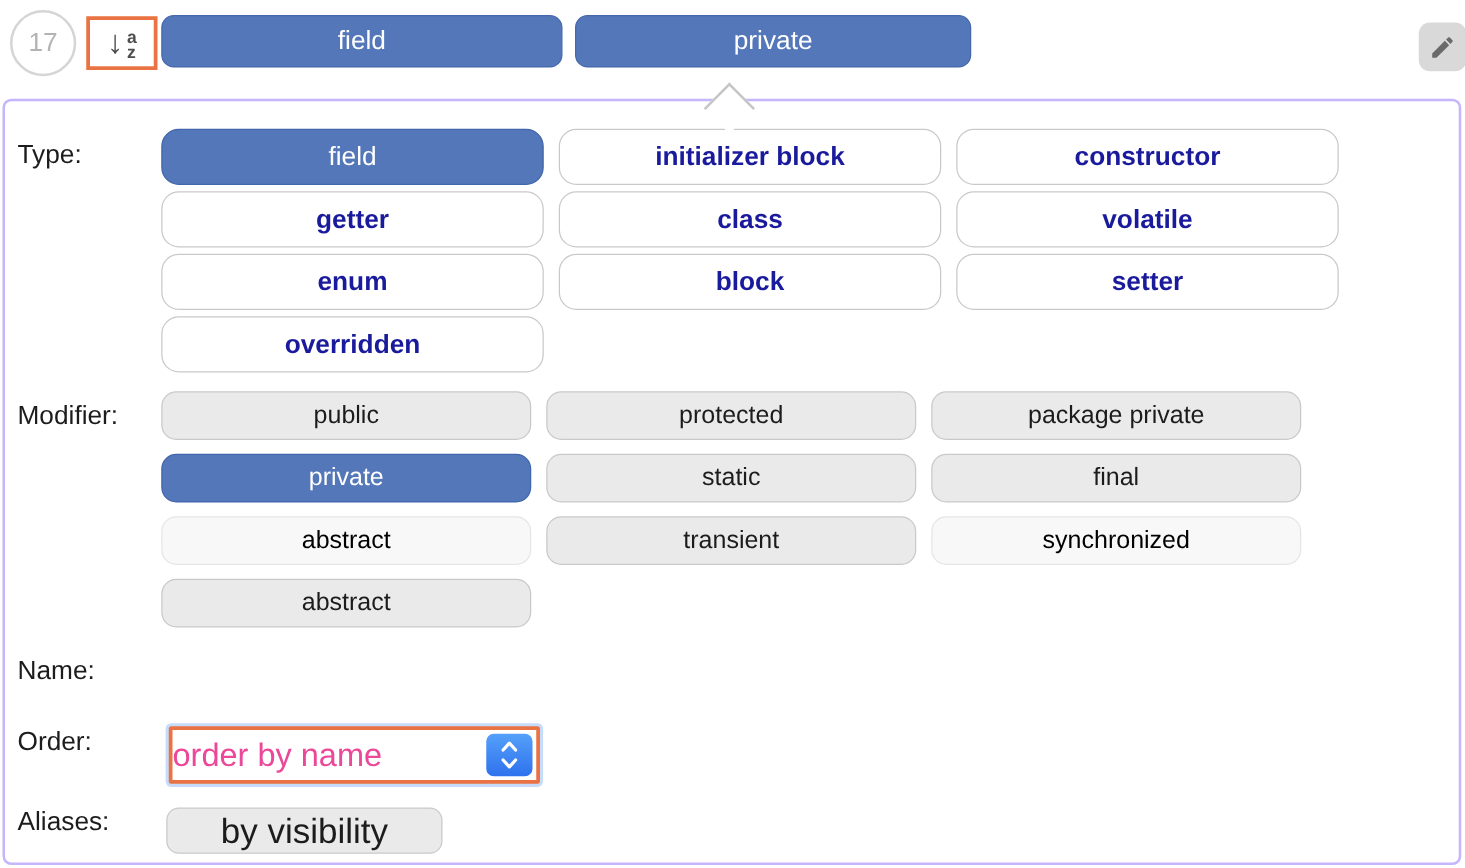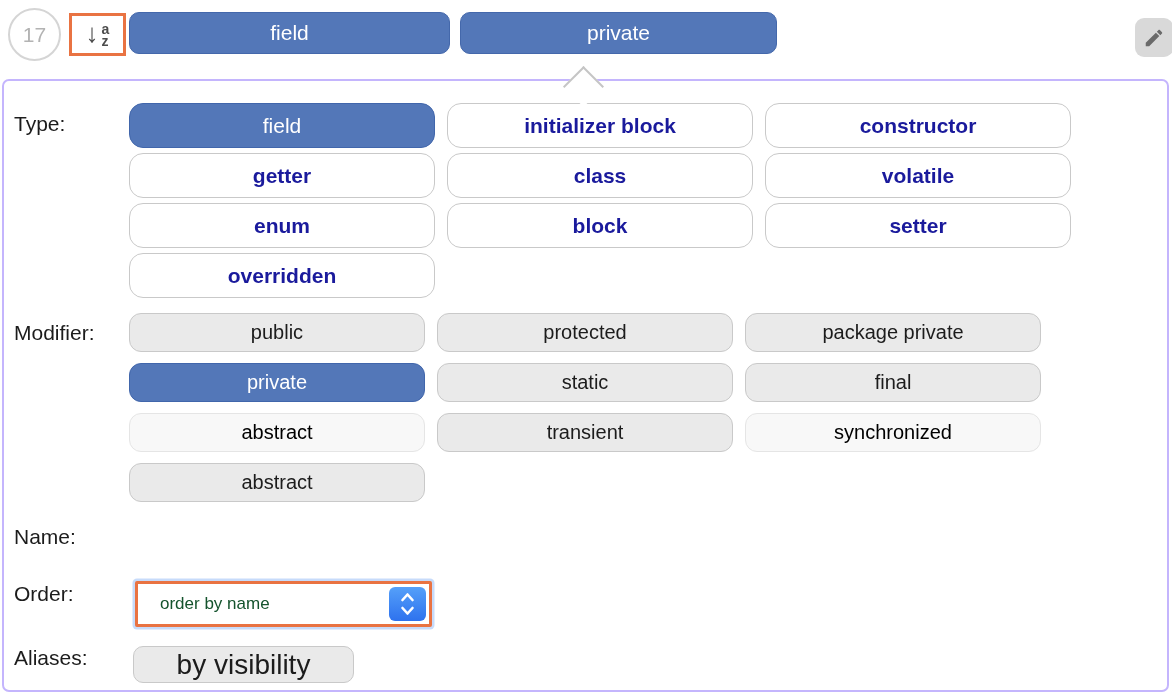--- a/index.html
+++ b/index.html
@@ -51,21 +51,21 @@
   .mpill { width:296px; height:39px; box-sizing:border-box; background:#eaeaea;
     border:1.5px solid #c9c9c9; border-radius:12px; display:flex; align-items:center;
     justify-content:center; font-size:20px; color:#1c1c1c; cursor:pointer; }
   .mpill.sel { background:#5377b8; border-color:#4166ab; color:#ffffff; }
   .mpill.dis { background:#f8f8f8; border-color:#e5e5e5; color:#000000; }
 
   .order-select { position:absolute; left:131px; top:500px; width:297px; height:46px;
     box-sizing:border-box; background:#fff; border:3px solid #e97342; border-radius:2px;
     box-shadow:0 0 0 2.5px rgba(130,175,245,0.45); display:flex; align-items:center;
     cursor:pointer; }
-  .order-select .sel-text { font-size:17px; color:#14532d; padding-left:22px; flex:1; }
+  .order-select .sel-text { font-size:26px; color:#ec4899; padding-left:0; flex:1; }
   .stepper { position:absolute; right:3px; top:3px; bottom:3px; width:37px;
     background:linear-gradient(#55a0f9,#2e72ee); border-radius:6px;
     display:flex; align-items:center; justify-content:center; }
 
   .alias-pill { position:absolute; left:129px; top:565px; width:221px; height:37px;
     box-sizing:border-box; background:#eaeaea; border:1.5px solid #c9c9c9; border-radius:10px;
     display:flex; align-items:center; justify-content:center; font-size:28px; color:#1c1c1c;
     cursor:pointer; }
 </style>
 </head>

